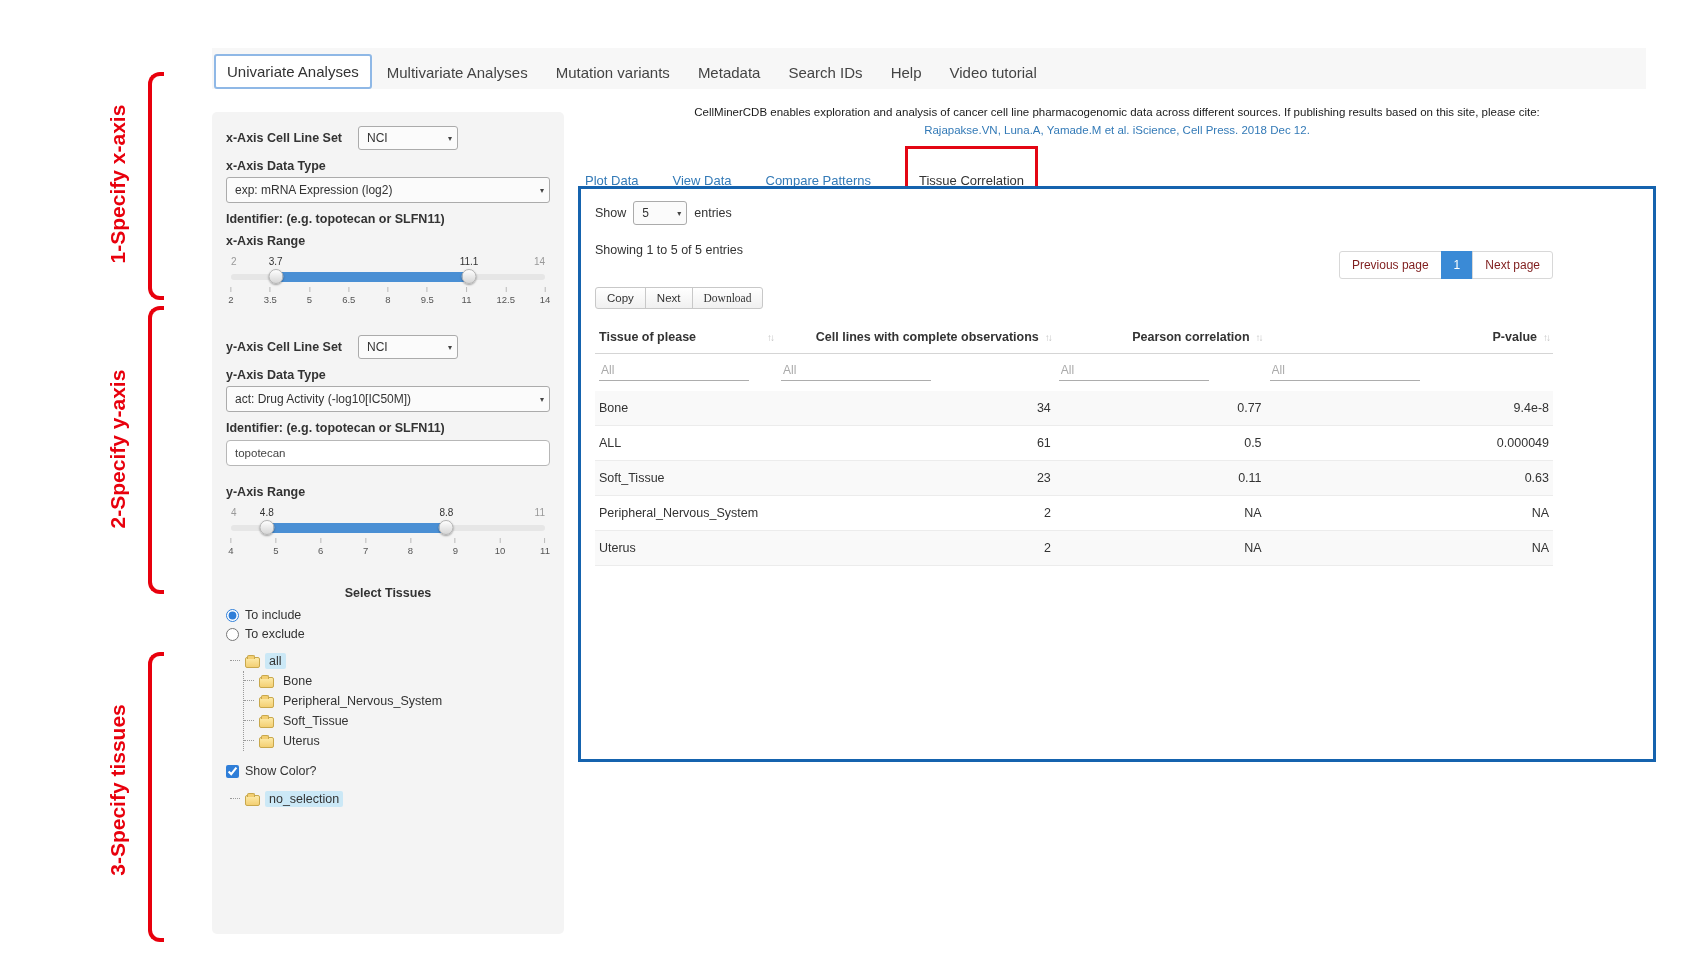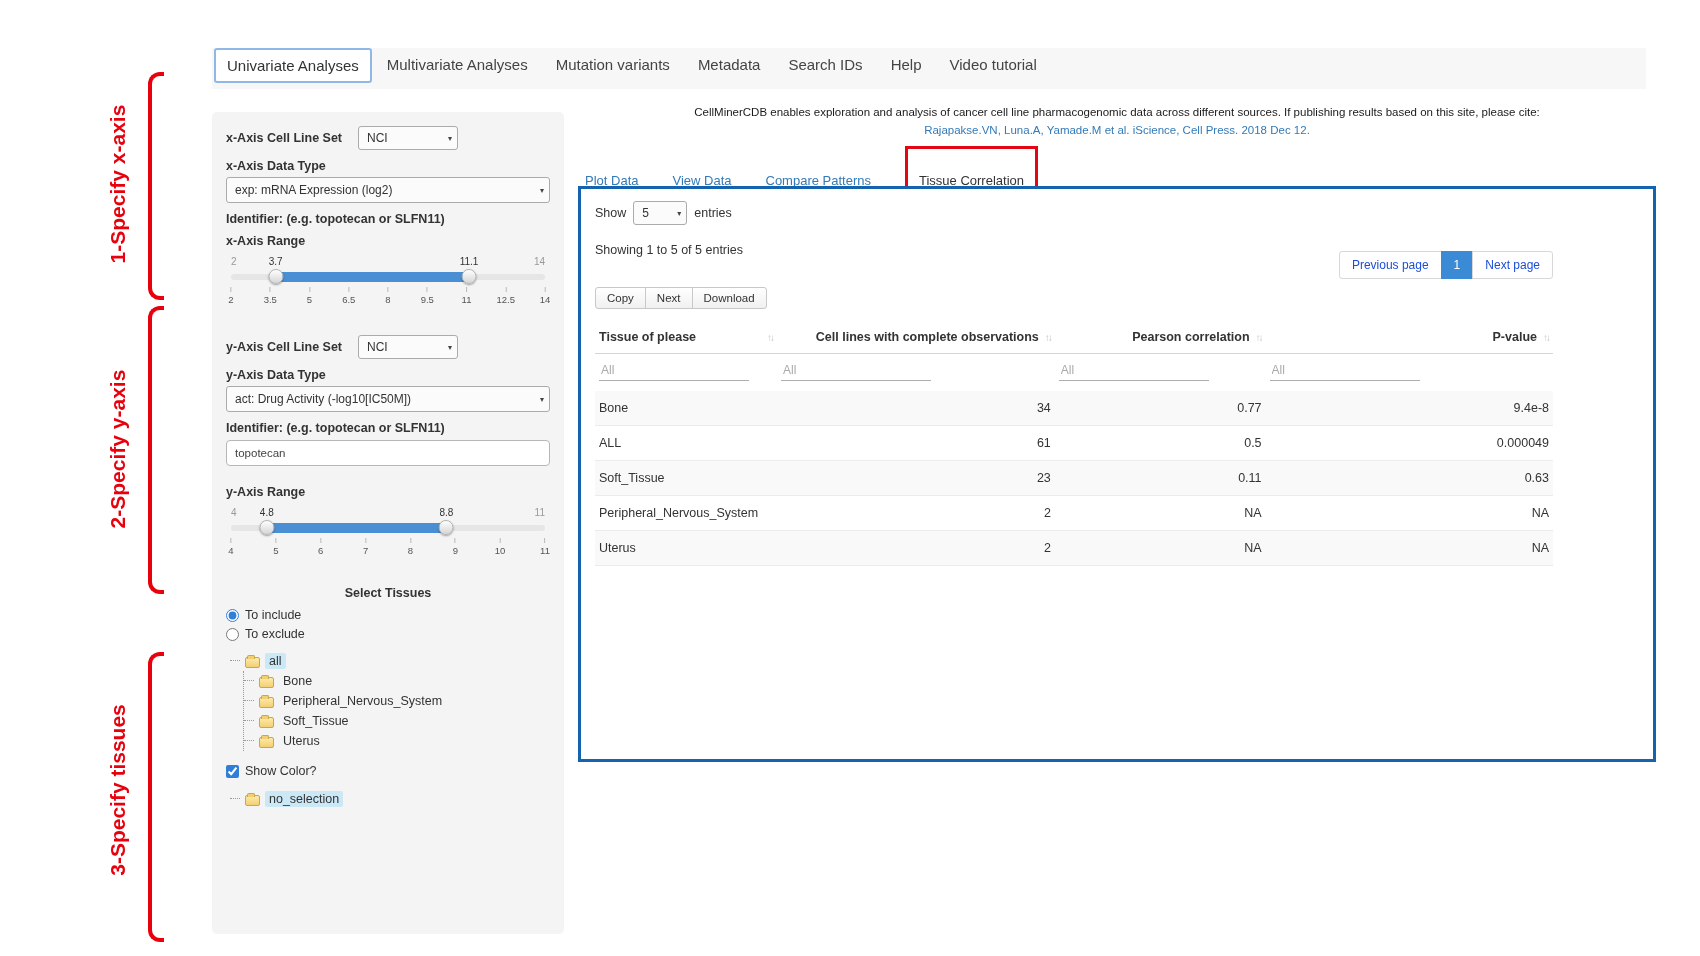--- a/index.html
+++ b/index.html
@@ -22,21 +22,21 @@
     border:4px solid #e8000d; border-right:none;
     border-radius:12px 0 0 12px;
   }
   .br-1 { top:72px;  height:228px; }
   .br-2 { top:306px; height:288px; }
   .br-3 { top:652px; height:290px; }
 
   
   .navbar {
     position:absolute; left:212px; top:48px; width:1434px; height:41px;
-    background:#f7f7f7; display:flex; align-items:flex-start; gap:2px;
+    background:#f7f7f7; display:flex; align-items:flex-end; gap:2px;
     font-size:15px; padding-left:2px;
   }
   .tab { padding:8px 13px; color:#444; cursor:pointer; white-space:nowrap; }
   .tab.active { background:#fff; border:2px solid #8fb8e6; border-radius:3px; padding:7px 11px; color:#333; }
 
   
   .sidebar {
     position:absolute; left:212px; top:112px; width:352px; height:822px;
     background:#f4f4f4; border-radius:5px; padding:14px; font-size:12.5px;
   }
@@ -106,29 +106,29 @@
     gap:34px; font-size:13px; }
   .subtab { color:#337ab7; cursor:pointer; white-space:nowrap; }
   .subtab.active { color:#333; border:3px solid #e30613; padding:24px 11px; background:#fff; }
 
   .panel { position:absolute; left:578px; top:186px; width:1078px; height:576px;
     border:3px solid #1563ae; background:#fff; padding:12px 14px; }
   .panel-inner { position:relative; width:958px; font-size:12.5px; }
   .show-row { display:flex; align-items:center; gap:7px; }
   .info { margin-top:18px; }
   .pagination { position:absolute; top:50px; right:0; display:flex; font-size:12px; }
-  .page-btn { border:1px solid #d8d8d8; background:#fff; color:#1d4ed8; padding:6px 12px; margin-left:-1px; cursor:pointer; }
+  .page-btn { border:1px solid #d8d8d8; background:#fff; color:#7f1d1d; padding:6px 12px; margin-left:-1px; cursor:pointer; }
   .page-btn.prev { border-radius:3px 0 0 3px; }
   .page-btn.next { border-radius:0 3px 3px 0; }
   .page-btn.active { background:#3a8ad6; border-color:#3a8ad6; color:#fff; }
   .dt-buttons { display:inline-flex; margin-top:30px; }
   .dt-btn { border:1px solid #c8c8c8; background:linear-gradient(#ffffff,#f0f0f0);
     padding:4px 11px; font-size:11.5px; color:#333; margin-left:-1px; cursor:pointer; }
   .dt-btn:first-child { border-radius:3px 0 0 3px; margin-left:0; }
-  .dt-btn:last-child { border-radius:0 3px 3px 0; }
+  .dt-btn:last-child { border-radius:0 3px 3px 0;font-family:Liberation Serif, serif; }
 
   table { width:100%; border-collapse:collapse; margin-top:12px; font-size:12.5px; table-layout:fixed; }
   th { padding:9px 4px; font-weight:bold; border-bottom:1px solid #d5d5d5; font-size:12.5px; }
   .th-flex { display:flex; justify-content:space-between; align-items:center; }
   .th-right { display:flex; justify-content:flex-end; gap:6px; align-items:center; }
   .sort-icon { color:#c4c4c4; font-size:10px; letter-spacing:-2px; white-space:nowrap; }
   .filter-row td { padding:6px 4px 10px; text-align:left; }
   .filter { border:none; border-bottom:1px solid #adadad; background:transparent; width:150px;
     font-size:12px; padding:3px 2px; color:#666; outline:none; font-family:inherit; }
   .filter::placeholder { color:#aaa; }

